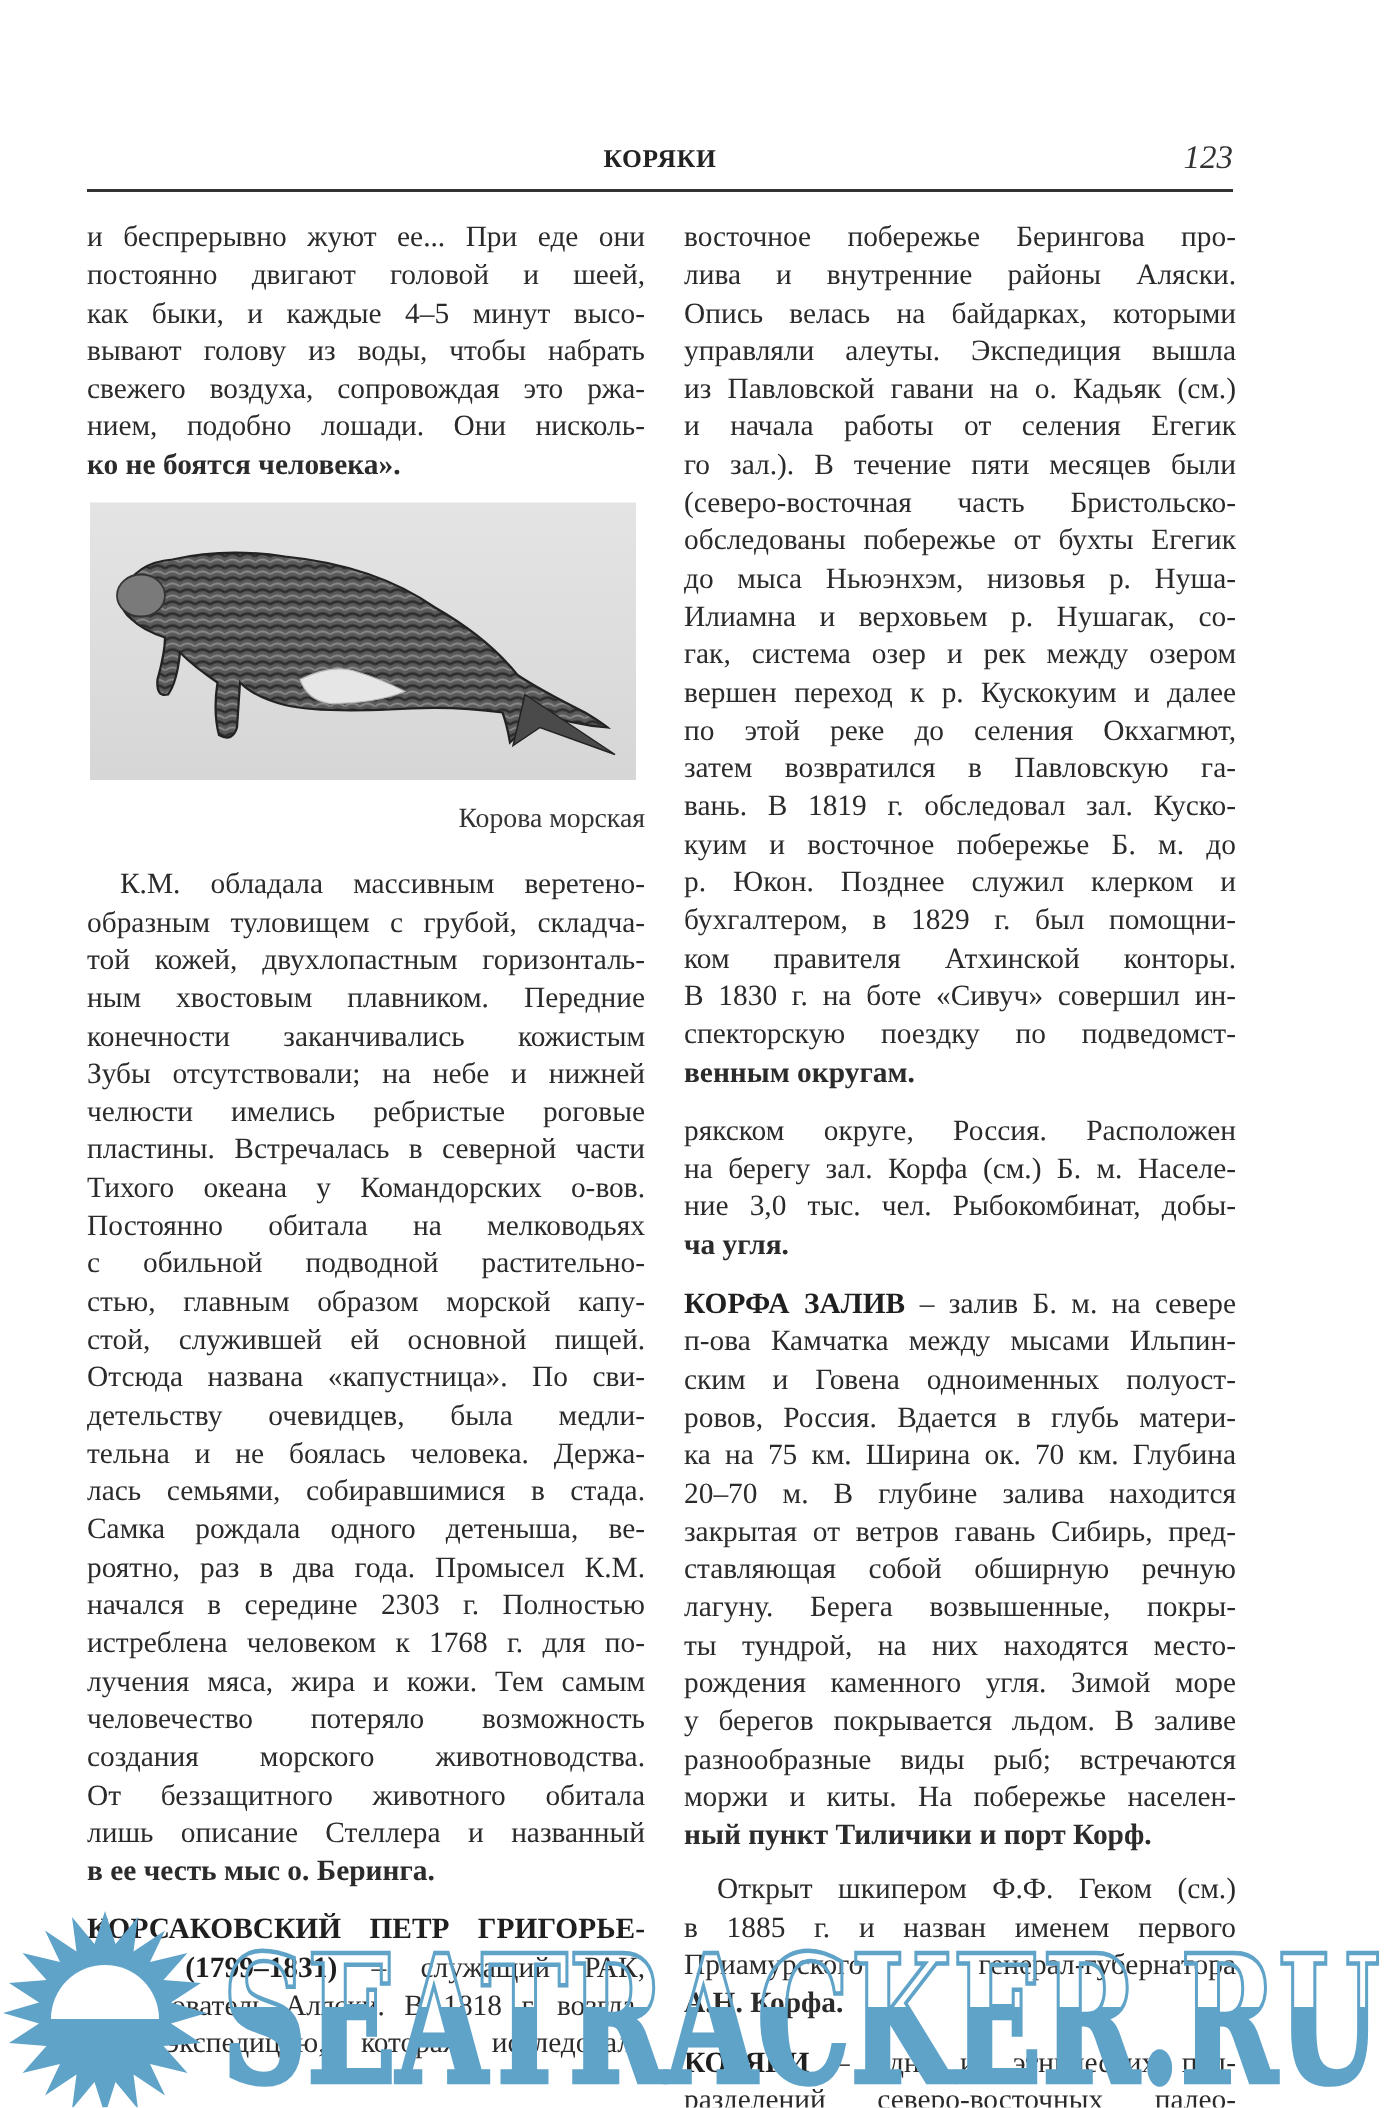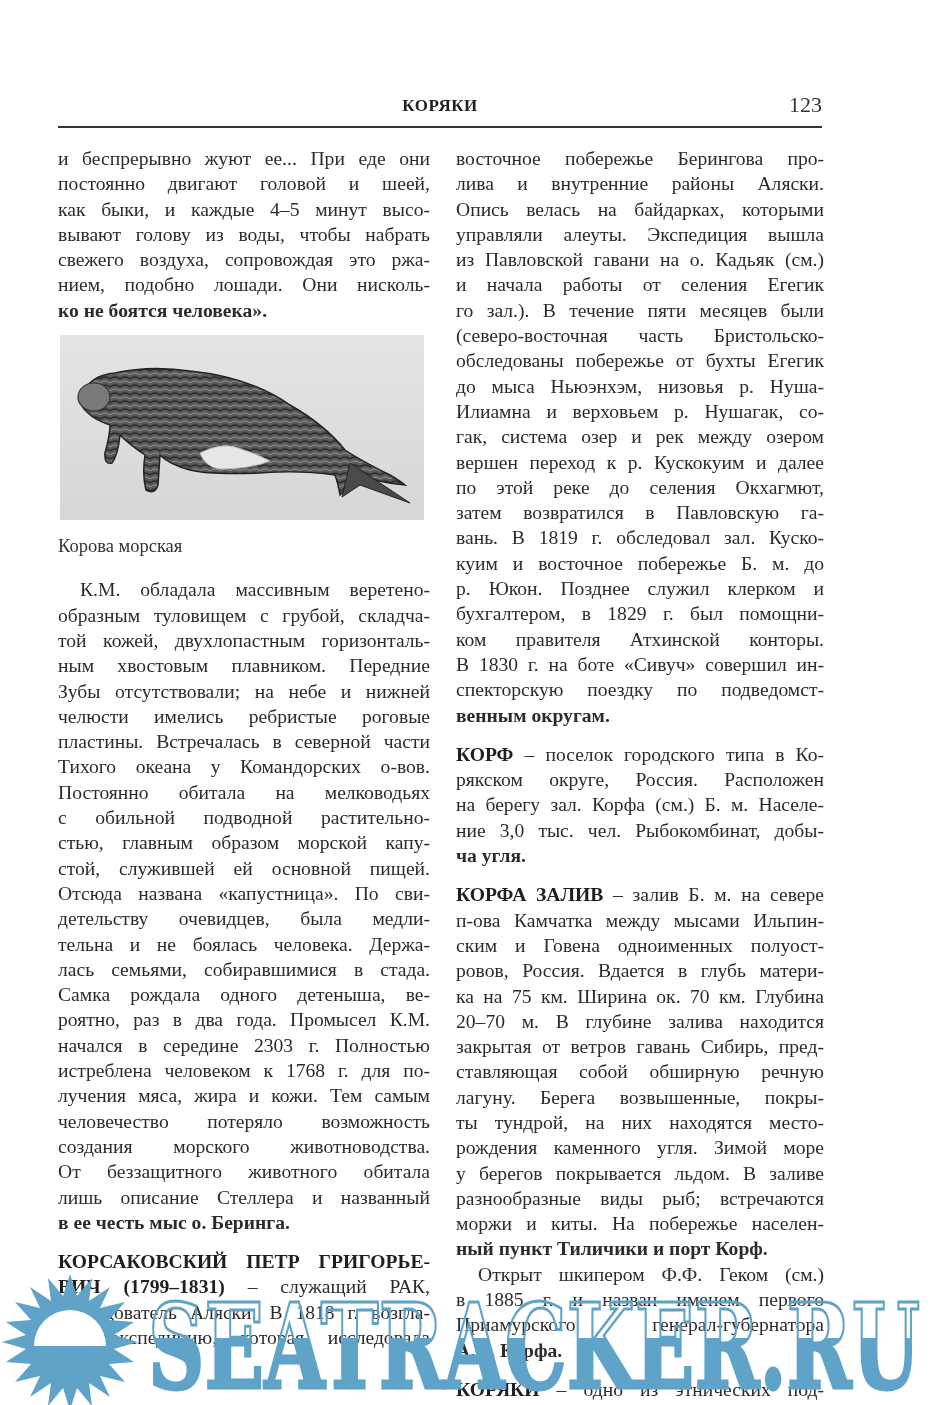--- a/index.html
+++ b/index.html
@@ -33,53 +33,54 @@
     font-size: 17px;
     letter-spacing: 0.5px;
     color: #222;
   }
   .page-number {
     position: absolute;
     right: 0;
     top: 0;
     font-size: 22px;
     color: #333;
+    font-style: italic;
   }
   .col {
     position: absolute;
     top: 146px;
     font-size: 19.6px;
     line-height: 25.3px;
     text-align: justify;
     color: #2b2b2b;
   }
   .col-left { left: 58px; width: 372px; }
   .col-right { left: 456px; width: 368px; }
   .line {
     display: block;
     white-space: nowrap;
     text-align-last: justify;
     text-align: justify;
   }
   .line.last { text-align-last: left; font-weight: bold; }
-  .indent { padding-left: 22px; }
+  .indent { padding-left: 22px; margin-top: 11px; }
   .para-gap { height: 14px; }
   b.term { font-weight: bold; color: #1f1f1f; }
 
   .figure {
     position: relative;
     width: 364px;
     height: 185px;
     margin: 12px 0 0 2px;
     background: linear-gradient(180deg, #e4e4e4 0%, #dcdcdc 60%, #d6d6d6 100%);
     overflow: hidden;
   }
   .figure svg { position: absolute; left: 0; top: 0; }
   .caption {
-    text-align: left;
+    text-align: right;
     font-size: 18.5px;
     margin: 14px 0 18px 0;
     color: #333;
   }
 
   
   .watermark {
     position: absolute;
     left: 0;
     top: 1270px;
@@ -126,20 +127,21 @@
       <path d="M290 128 L350 168 L300 150 L282 162 Z" fill="#4a4a4a" stroke="#222" stroke-width="1"></path>
     </svg>
   </div>
   <div class="caption">Корова морская</div>
 
   <div>
     <span class="line indent">К.М. обладала массивным веретено-</span>
     <span class="line">образным туловищем с грубой, складча-</span>
     <span class="line">той кожей, двухлопастным горизонталь-</span>
     <span class="line">ным хвостовым плавником. Передние</span>
+    <span class="line">конечности заканчивались кожистым</span>
     <span class="line">Зубы отсутствовали; на небе и нижней</span>
     <span class="line">челюсти имелись ребристые роговые</span>
     <span class="line">пластины. Встречалась в северной части</span>
     <span class="line">Тихого океана у Командорских о-вов.</span>
     <span class="line">Постоянно обитала на мелководьях</span>
     <span class="line">с обильной подводной растительно-</span>
     <span class="line">стью, главным образом морской капу-</span>
     <span class="line">стой, служившей ей основной пищей.</span>
     <span class="line">Отсюда названа «капустница». По сви-</span>
     <span class="line">детельству очевидцев, была медли-</span>
@@ -190,21 +192,20 @@
     <span class="line">бухгалтером, в 1829 г. был помощни-</span>
     <span class="line">ком правителя Атхинской конторы.</span>
     <span class="line">В 1830 г. на боте «Сивуч» совершил ин-</span>
     <span class="line">спекторскую поездку по подведомст-</span>
     <span class="line last">венным округам.</span>
   </div>
 
   <div class="para-gap"></div>
 
   <div>
-    <span class="line"><b class="term">КОРФ</b><span> – поселок городского типа в Ко-</span></span>
     <span class="line">рякском округе, Россия. Расположен</span>
     <span class="line">на берегу зал. Корфа (см.) Б. м. Населе-</span>
     <span class="line">ние 3,0 тыс. чел. Рыбокомбинат, добы-</span>
     <span class="line last">ча угля.</span>
   </div>
 
   <div class="para-gap"></div>
 
   <div>
     <span class="line"><b class="term">КОРФА ЗАЛИВ</b><span> – залив Б. м. на севере</span></span>

